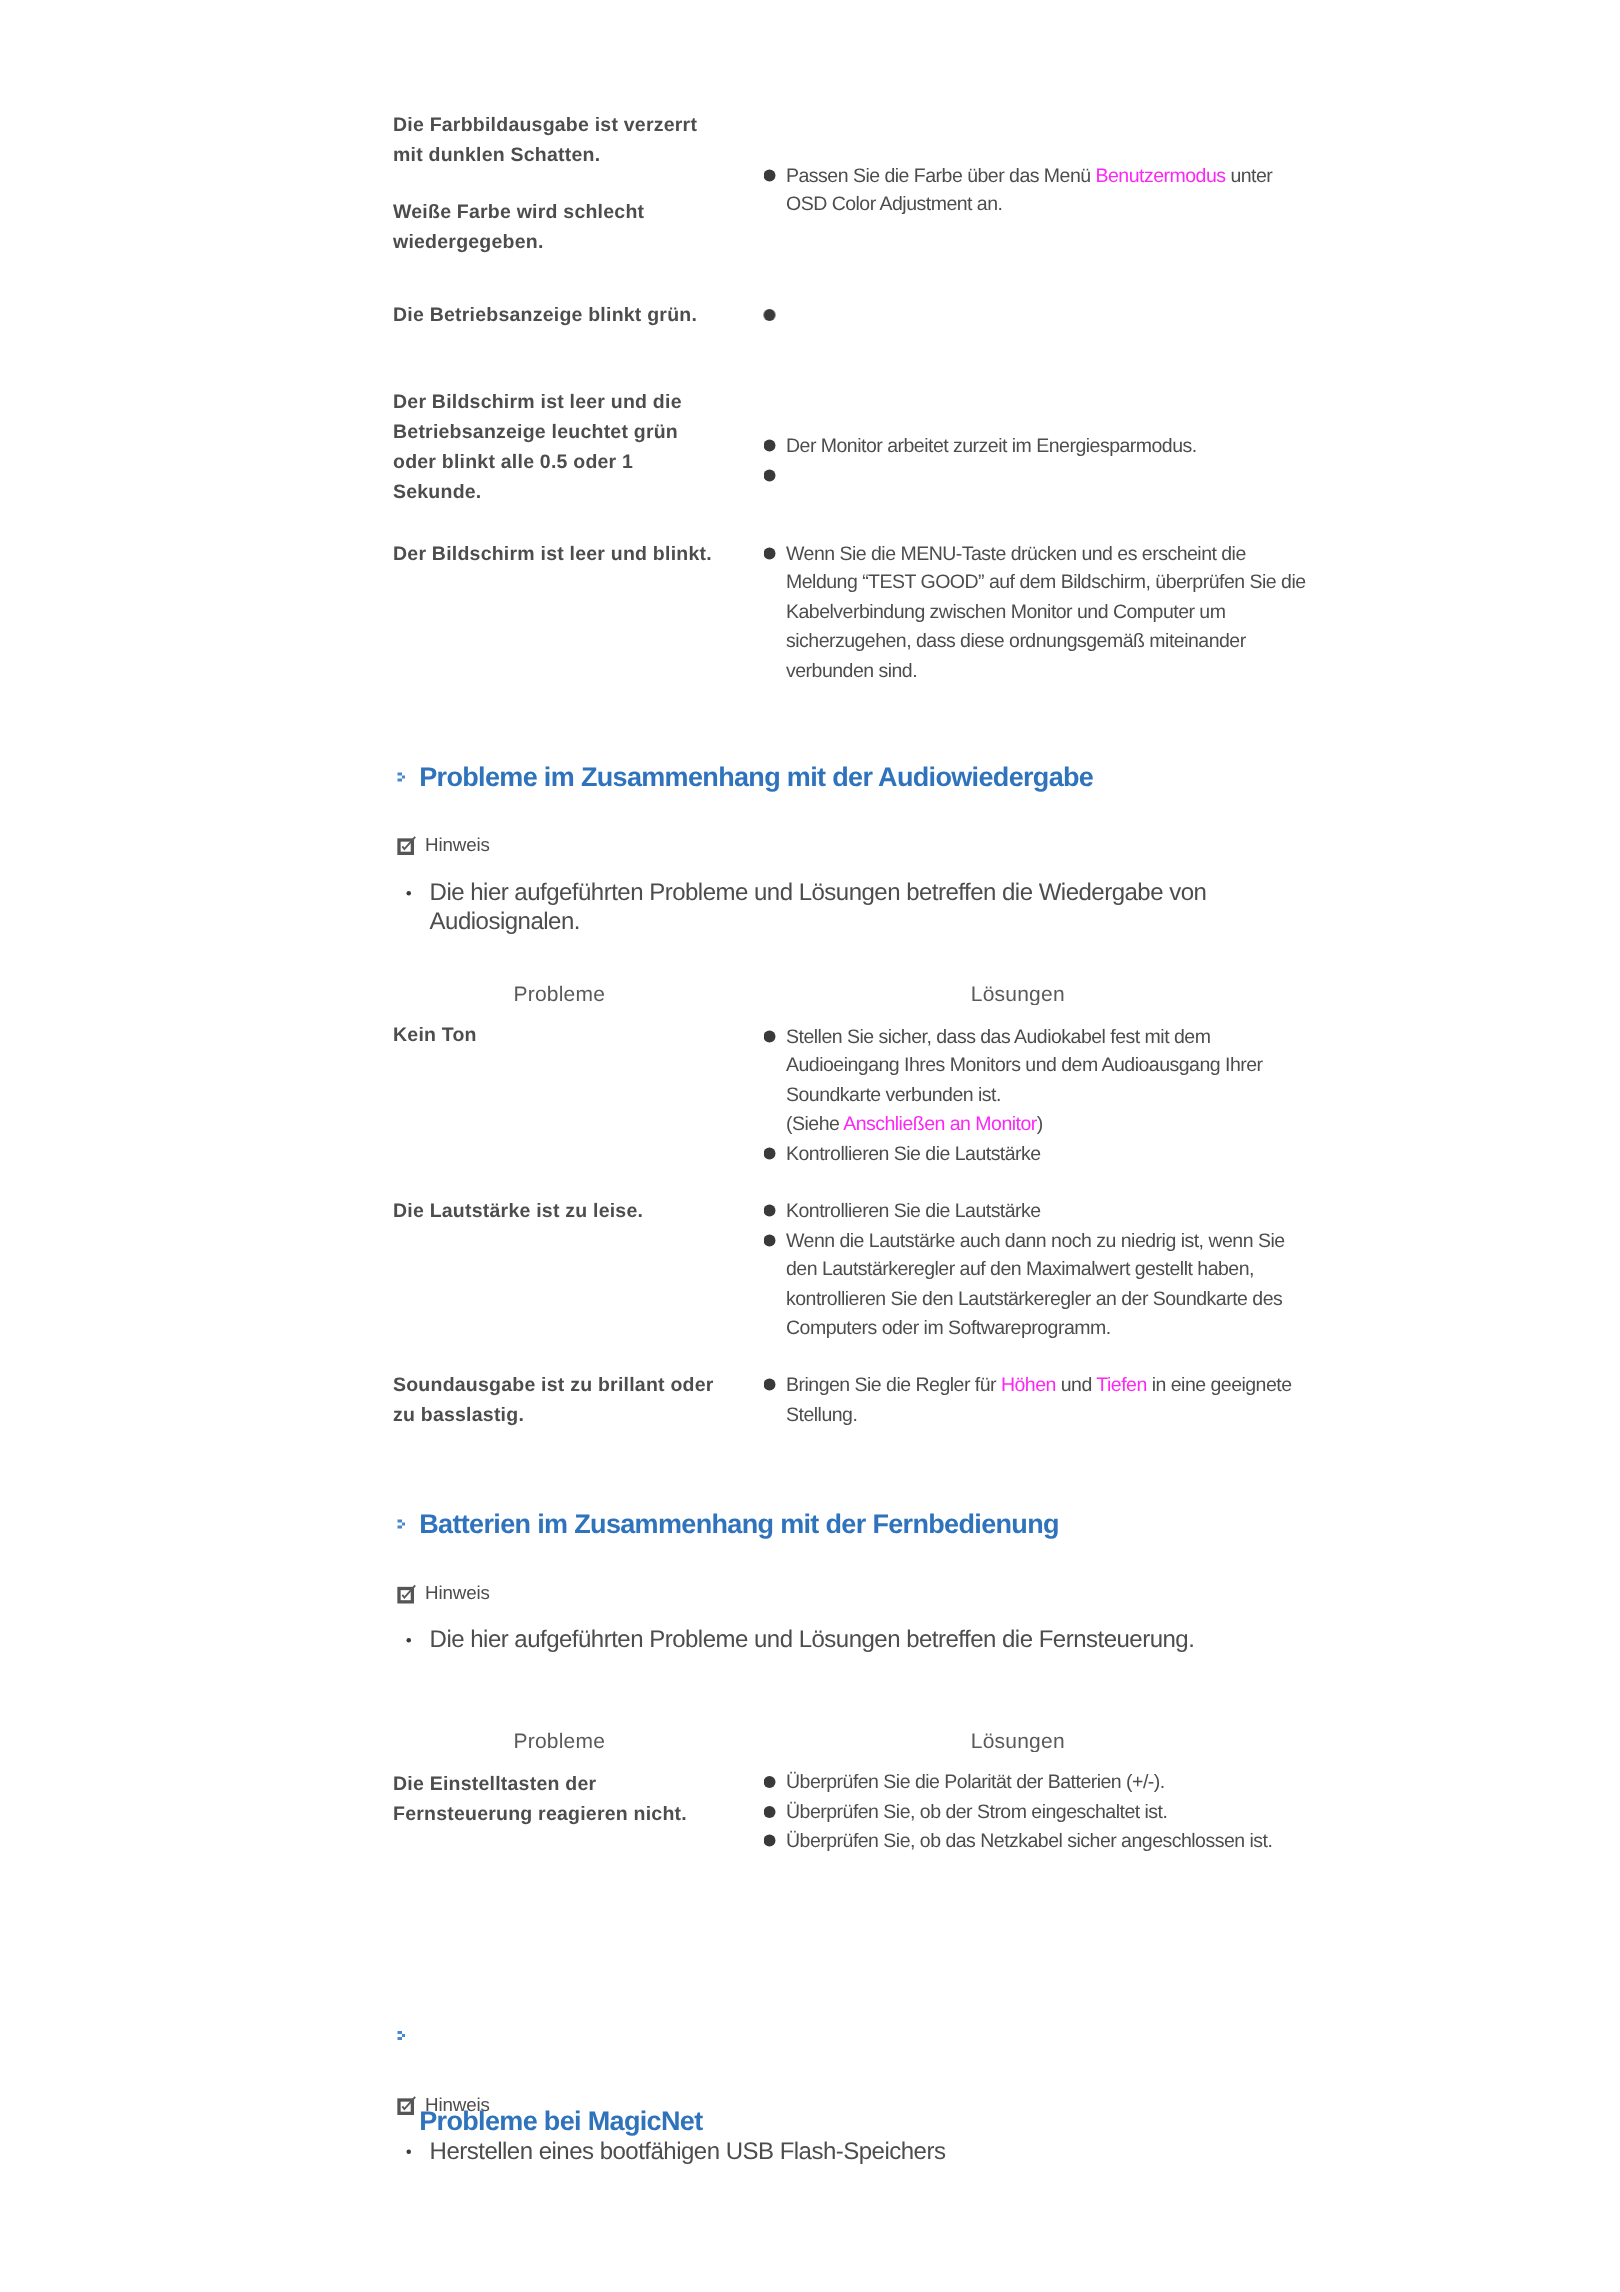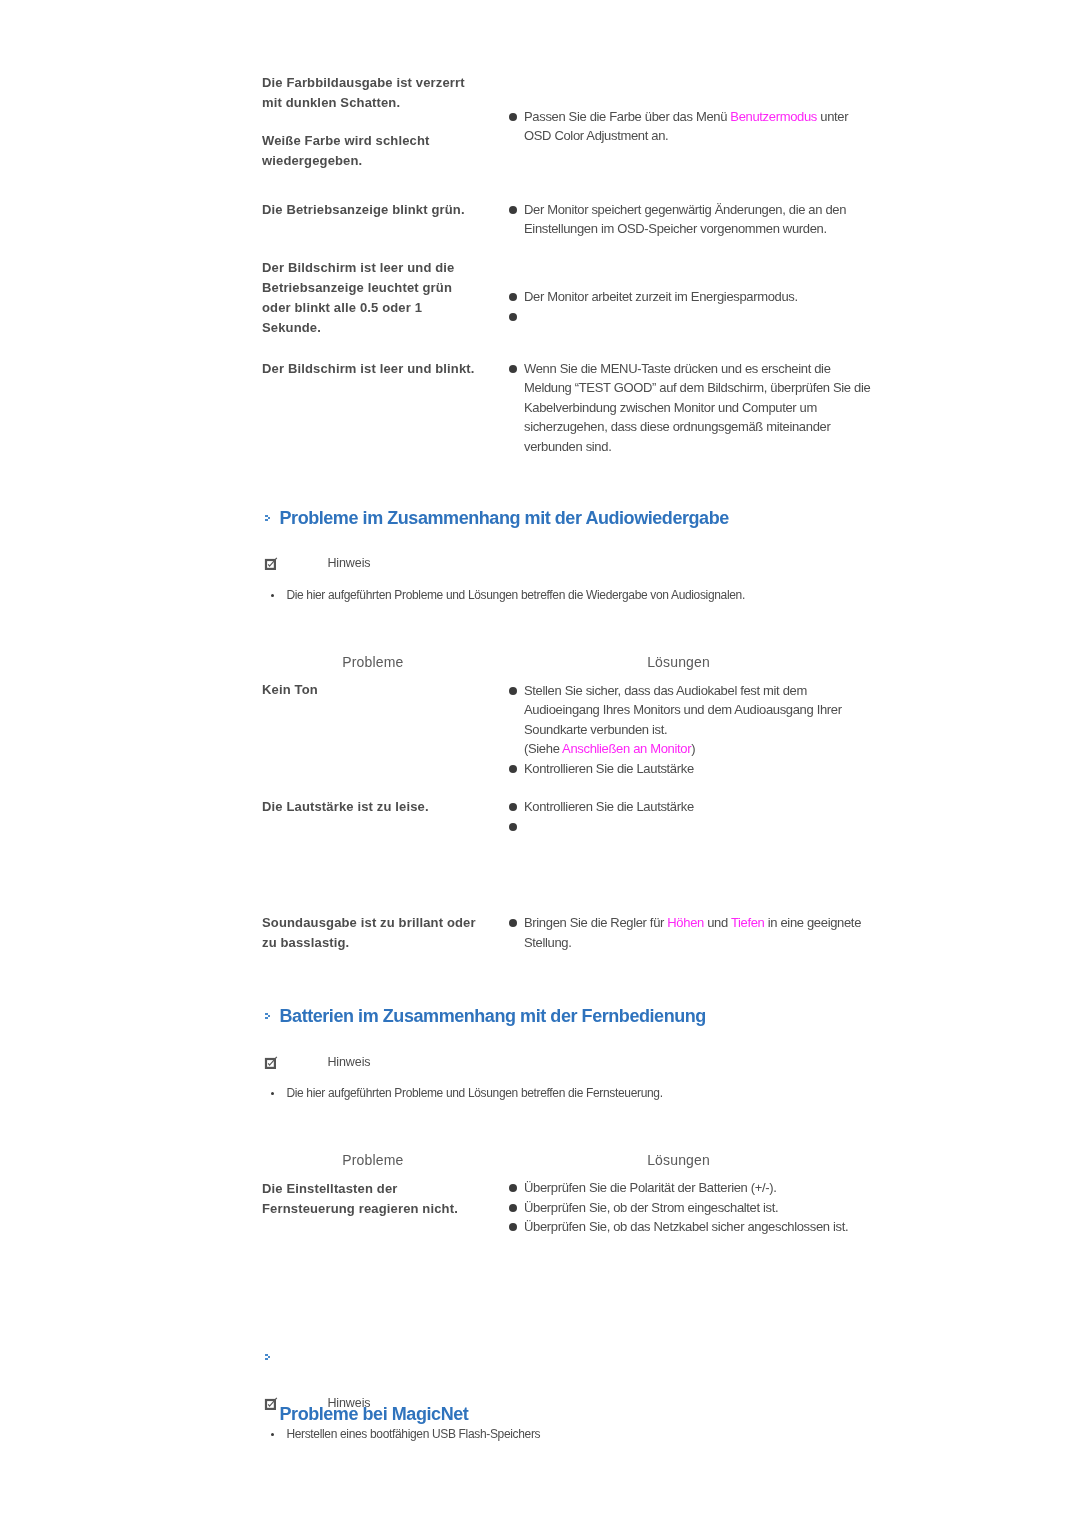--- a/index.html
+++ b/index.html
@@ -11,41 +11,41 @@
   .sol{transform:translateZ(0);position:absolute;font-size:13px;letter-spacing:-0.34px;line-height:19.5px;color:#4d4d4d;}
   .sol .solitem{position:relative;}
   .sol .bullet{position:absolute;left:-15px;top:6.2px;width:8px;height:8px;border-radius:50%;background:#3a3a3a;}
   .mg{color:#fd26f7;}
 
   .sechead{transform:translateZ(0);position:absolute;font-size:18px;font-weight:bold;letter-spacing:-0.44px;
            color:#2f73bd;white-space:nowrap;line-height:18px;}
   .secicon{position:absolute;width:8px;height:8px;}
   .secicon i{position:absolute;display:block;background:#4789cc;}
 
-  .hinweis{transform:translateZ(0);position:absolute;font-size:12.5px;letter-spacing:-0.1px;color:#4d4d4d;white-space:nowrap;line-height:16px;margin-left:44px;}
+  .hinweis{transform:translateZ(0);position:absolute;font-size:12.5px;letter-spacing:-0.1px;color:#4d4d4d;white-space:nowrap;line-height:16px;}
   .hwbox{position:absolute;width:18px;height:18px;line-height:0;}
-  .note{transform:translateZ(0);position:absolute;font-size:12px;letter-spacing:-0.34px;color:#4d4d4d;line-height:19.3px;}
+  .note{transform:translateZ(0);position:absolute;font-size:16px;letter-spacing:-0.34px;color:#4d4d4d;line-height:19.3px;}
   .notedot{position:absolute;width:3.2px;height:3.2px;border-radius:50%;background:#3a3a3a;}
   .colhead{transform:translateZ(0);position:absolute;font-size:14px;font-weight:normal;letter-spacing:0.15px;color:#5a5a5a;white-space:nowrap;line-height:16px;}
 </style>
 </head>
 <body>
 
 <div class="page">
 <div>
 <div class="prob" style="left:262.0px;top:72.5px">Die Farbbildausgabe ist verzerrt
 mit dunklen Schatten.</div>
 <div class="prob" style="left:262.0px;top:131.2px">Weiße Farbe wird schlecht
 wiedergegeben.</div>
 <div class="sol" style="left:524.0px;top:106.9px;width:352.0px">
         <div class="solitem"><span class="bullet"></span><span>Passen Sie die Farbe über das Menü </span><span class="mg">Benutzermodus</span><span> unter OSD Color Adjustment an.</span></div>
       </div>
 <div class="prob" style="left:262.0px;top:200.0px">Die Betriebsanzeige blinkt grün.</div>
 <div class="sol" style="left:524.0px;top:199.9px;width:352.0px">
-        <div class="solitem"><span class="bullet"></span><span>Der Monitor speichert gegenwärtig Änderungen, die an den Einstellungen im OSD-Speicher vorgenommen wurden.</span></div>
+        <div class="solitem"><span class="bullet"></span></div>
       </div>
 <div class="prob" style="left:262.0px;top:258.2px">Der Bildschirm ist leer und die
 Betriebsanzeige leuchtet grün
 oder blinkt alle 0.5 oder 1
 Sekunde.</div>
 <div class="sol" style="left:524.0px;top:287px;width:352.0px">
         <div class="solitem"><span class="bullet"></span><span>Der Monitor arbeitet zurzeit im Energiesparmodus.</span></div>
         <div class="solitem"><span class="bullet"></span></div>
       </div>
 <div class="prob" style="left:262.0px;top:359.0px">Der Bildschirm ist leer und blinkt.</div>
@@ -71,21 +71,21 @@
 <div class="colhead" style="left:342.3px;top:654.4px">Probleme</div>
 <div class="colhead" style="left:647.2px;top:654.4px">Lösungen</div>
 <div class="prob" style="left:262.0px;top:680.4px">Kein Ton</div>
 <div class="sol" style="left:524.0px;top:680.6px;width:352.0px">
         <div class="solitem"><span class="bullet"></span><span>Stellen Sie sicher, dass das Audiokabel fest mit dem Audioeingang Ihres Monitors und dem Audioausgang Ihrer Soundkarte verbunden ist.</span><br><span>(Siehe </span><span class="mg">Anschließen an Monitor</span><span>)</span></div>
         <div class="solitem"><span class="bullet"></span><span>Kontrollieren Sie die Lautstärke</span></div>
       </div>
 <div class="prob" style="left:262.0px;top:797.1px">Die Lautstärke ist zu leise.</div>
 <div class="sol" style="left:524.0px;top:797.3px;width:352.0px">
         <div class="solitem"><span class="bullet"></span><span>Kontrollieren Sie die Lautstärke</span></div>
-        <div class="solitem"><span class="bullet"></span></div>
+        <div class="solitem"><span class="bullet"></span><span>Wenn die Lautstärke auch dann noch zu niedrig ist, wenn Sie den Lautstärkeregler auf den Maximalwert gestellt haben, kontrollieren Sie den Lautstärkeregler an der Soundkarte des Computers oder im Softwareprogramm.</span></div>
       </div>
 <div class="prob" style="left:262.0px;top:912.9px">Soundausgabe ist zu brillant oder
 zu basslastig.</div>
 <div class="sol" style="left:524.0px;top:913.1px;width:352.0px">
         <div class="solitem"><span class="bullet"></span><span>Bringen Sie die Regler für </span><span class="mg">Höhen</span><span> und </span><span class="mg">Tiefen</span><span> in eine geeignete Stellung.</span></div>
       </div>
 </div>
 <div>
 <span class="secicon" style="left:264.8px;top:1012.7px">
         <i style="left:0;top:0;width:3px;height:2.1px"></i>

